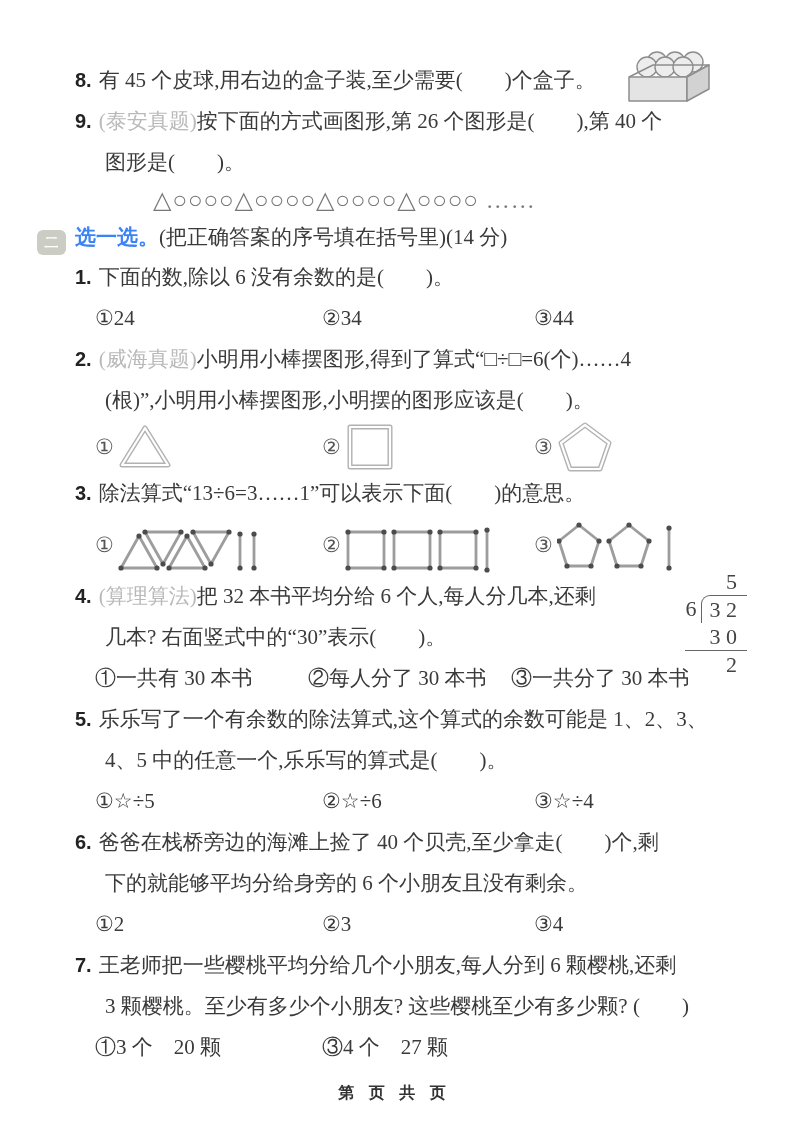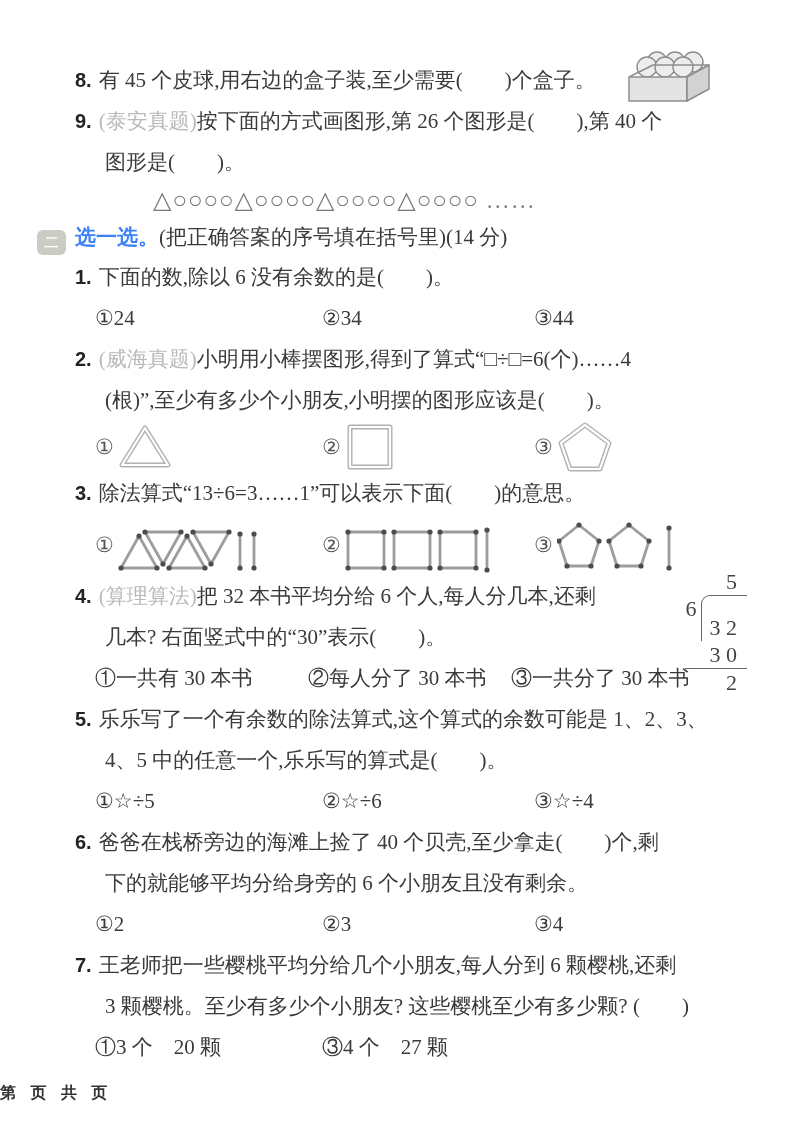--- a/index.html
+++ b/index.html
@@ -61,32 +61,32 @@
   
   .longdiv {
     position:absolute; right:6px; top:-8px; width:92px;
     font-size:22px; color:#444; line-height:27px; text-align:right;
   }
   .ld-q { padding-right:10px; }
   .ld-row { display:flex; justify-content:flex-end; }
   .ld-divisor { padding-right:4px; }
   .ld-dividend {
     border-left:1.6px solid #666; border-top:1.6px solid #666;
-    border-top-left-radius:9px; padding:18px 10px 0 8px;
+    border-top-left-radius:9px; padding:0 10px 0 8px;
   }
   .ld-sub { border-bottom:1.6px solid #666; margin-left:30px; padding-right:10px; }
   .ld-rem { padding-right:10px; }
 
   
   .ballbox { position:absolute; right:40px; top:-13px; }
   .ball { fill:#ededed; stroke:#8d8d8d; stroke-width:1.4; }
   .boxface { stroke:#8d8d8d; stroke-width:1.5; stroke-linejoin:round; }
 
   .footer {
-    position:absolute; left:0; right:4px; bottom:18px; text-align:left;
+    position:absolute; left:0; right:4px; bottom:18px; text-align:center;
     font-family:"Liberation Sans","DejaVu Sans",sans-serif;
     font-size:16px; font-weight:bold; color:#333; letter-spacing:5px;
   }
 </style>
 </head>
 <body>
 
 <div class="content">
 
   <div class="q">
@@ -118,21 +118,21 @@
     <div class="line"><span class="qnum">1.</span><span>下面的数,除以 6 没有余数的是(　　)。</span></div>
     <div class="opts">
       <span>①24</span>
       <span>②34</span>
       <span>③44</span>
     </div>
   </div>
 
   <div class="q">
     <div class="line"><span class="qnum">2.</span><span class="tag">(威海真题)</span><span>小明用小棒摆图形,得到了算式“□÷□=6(个)……4</span></div>
-    <div class="line cont">(根)”,至少有多少个小朋友,小明摆的图形应该是(　　)。</div>
+    <div class="line cont">(根)”,小明用小棒摆图形,小明摆的图形应该是(　　)。</div>
     <div class="shape-row h50">
       <span class="shape-opt">
         <span class="optnum">①</span>
         <svg width="54" height="48" viewBox="0 0 54 48">
           <polygon class="stick-outer" points="27,5 50,42 4,42"></polygon>
             <polygon class="stick-inner" points="27,5 50,42 4,42"></polygon>
         </svg>
       </span>
       <span class="shape-opt">
         <span class="optnum">②</span>

